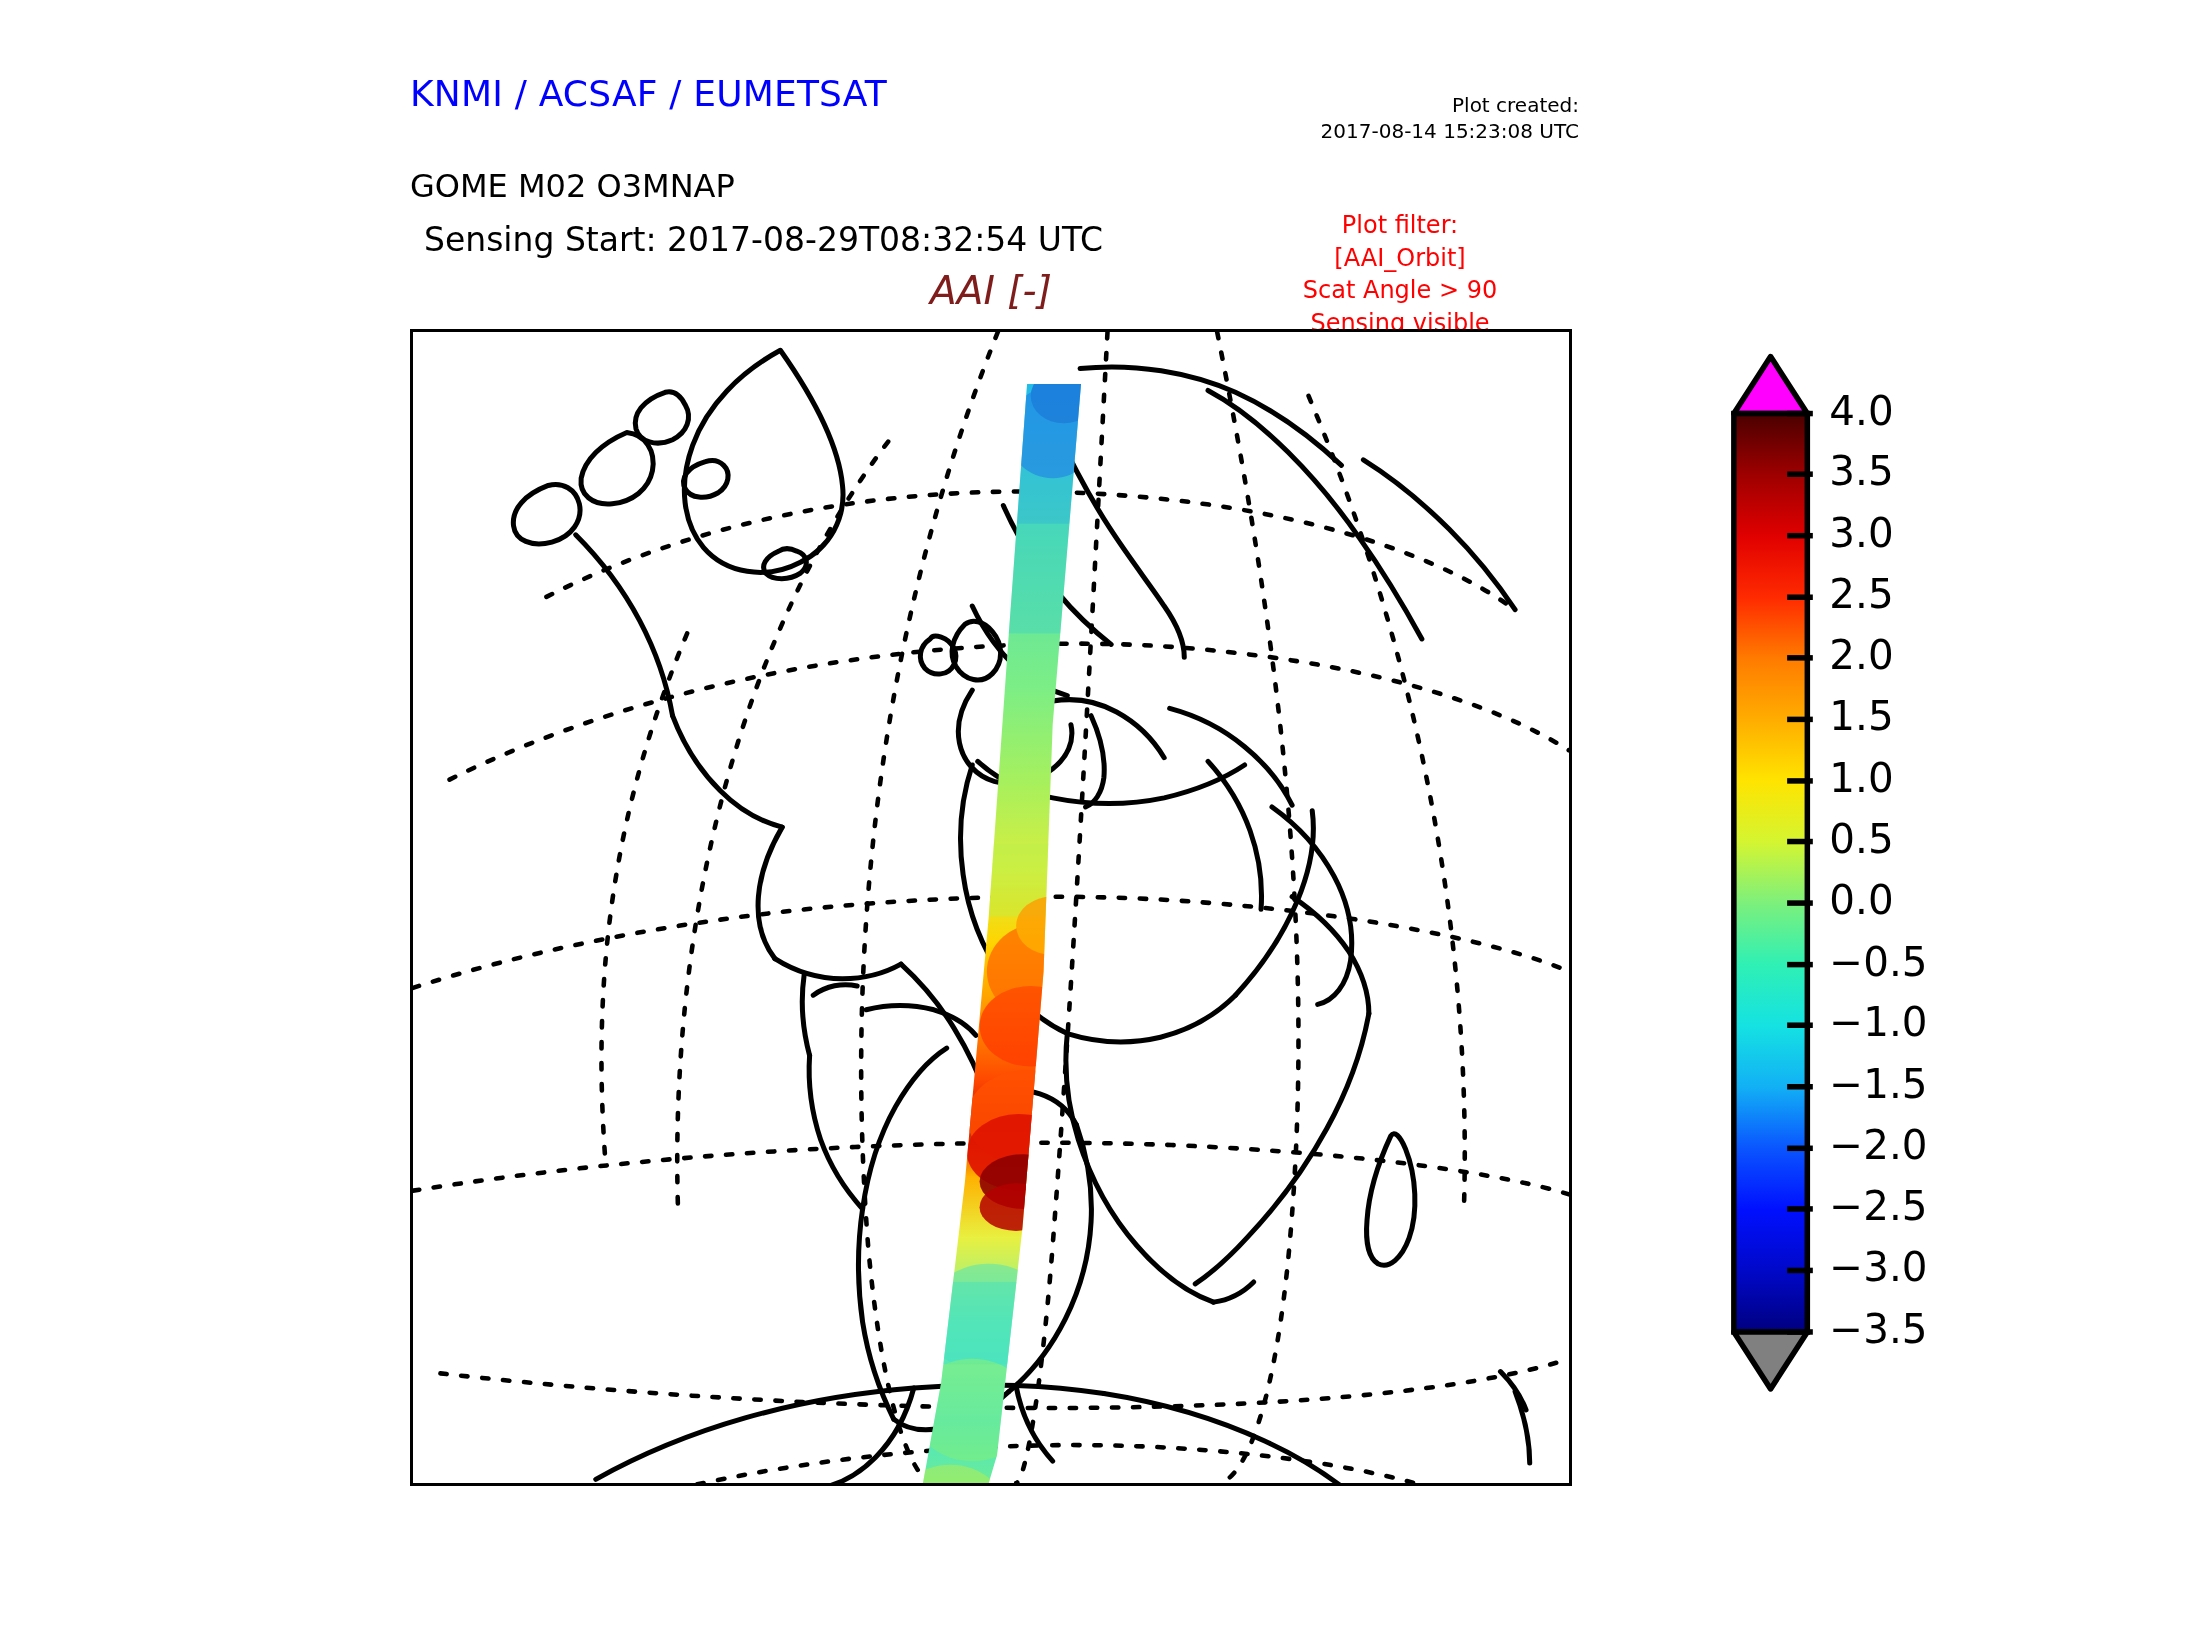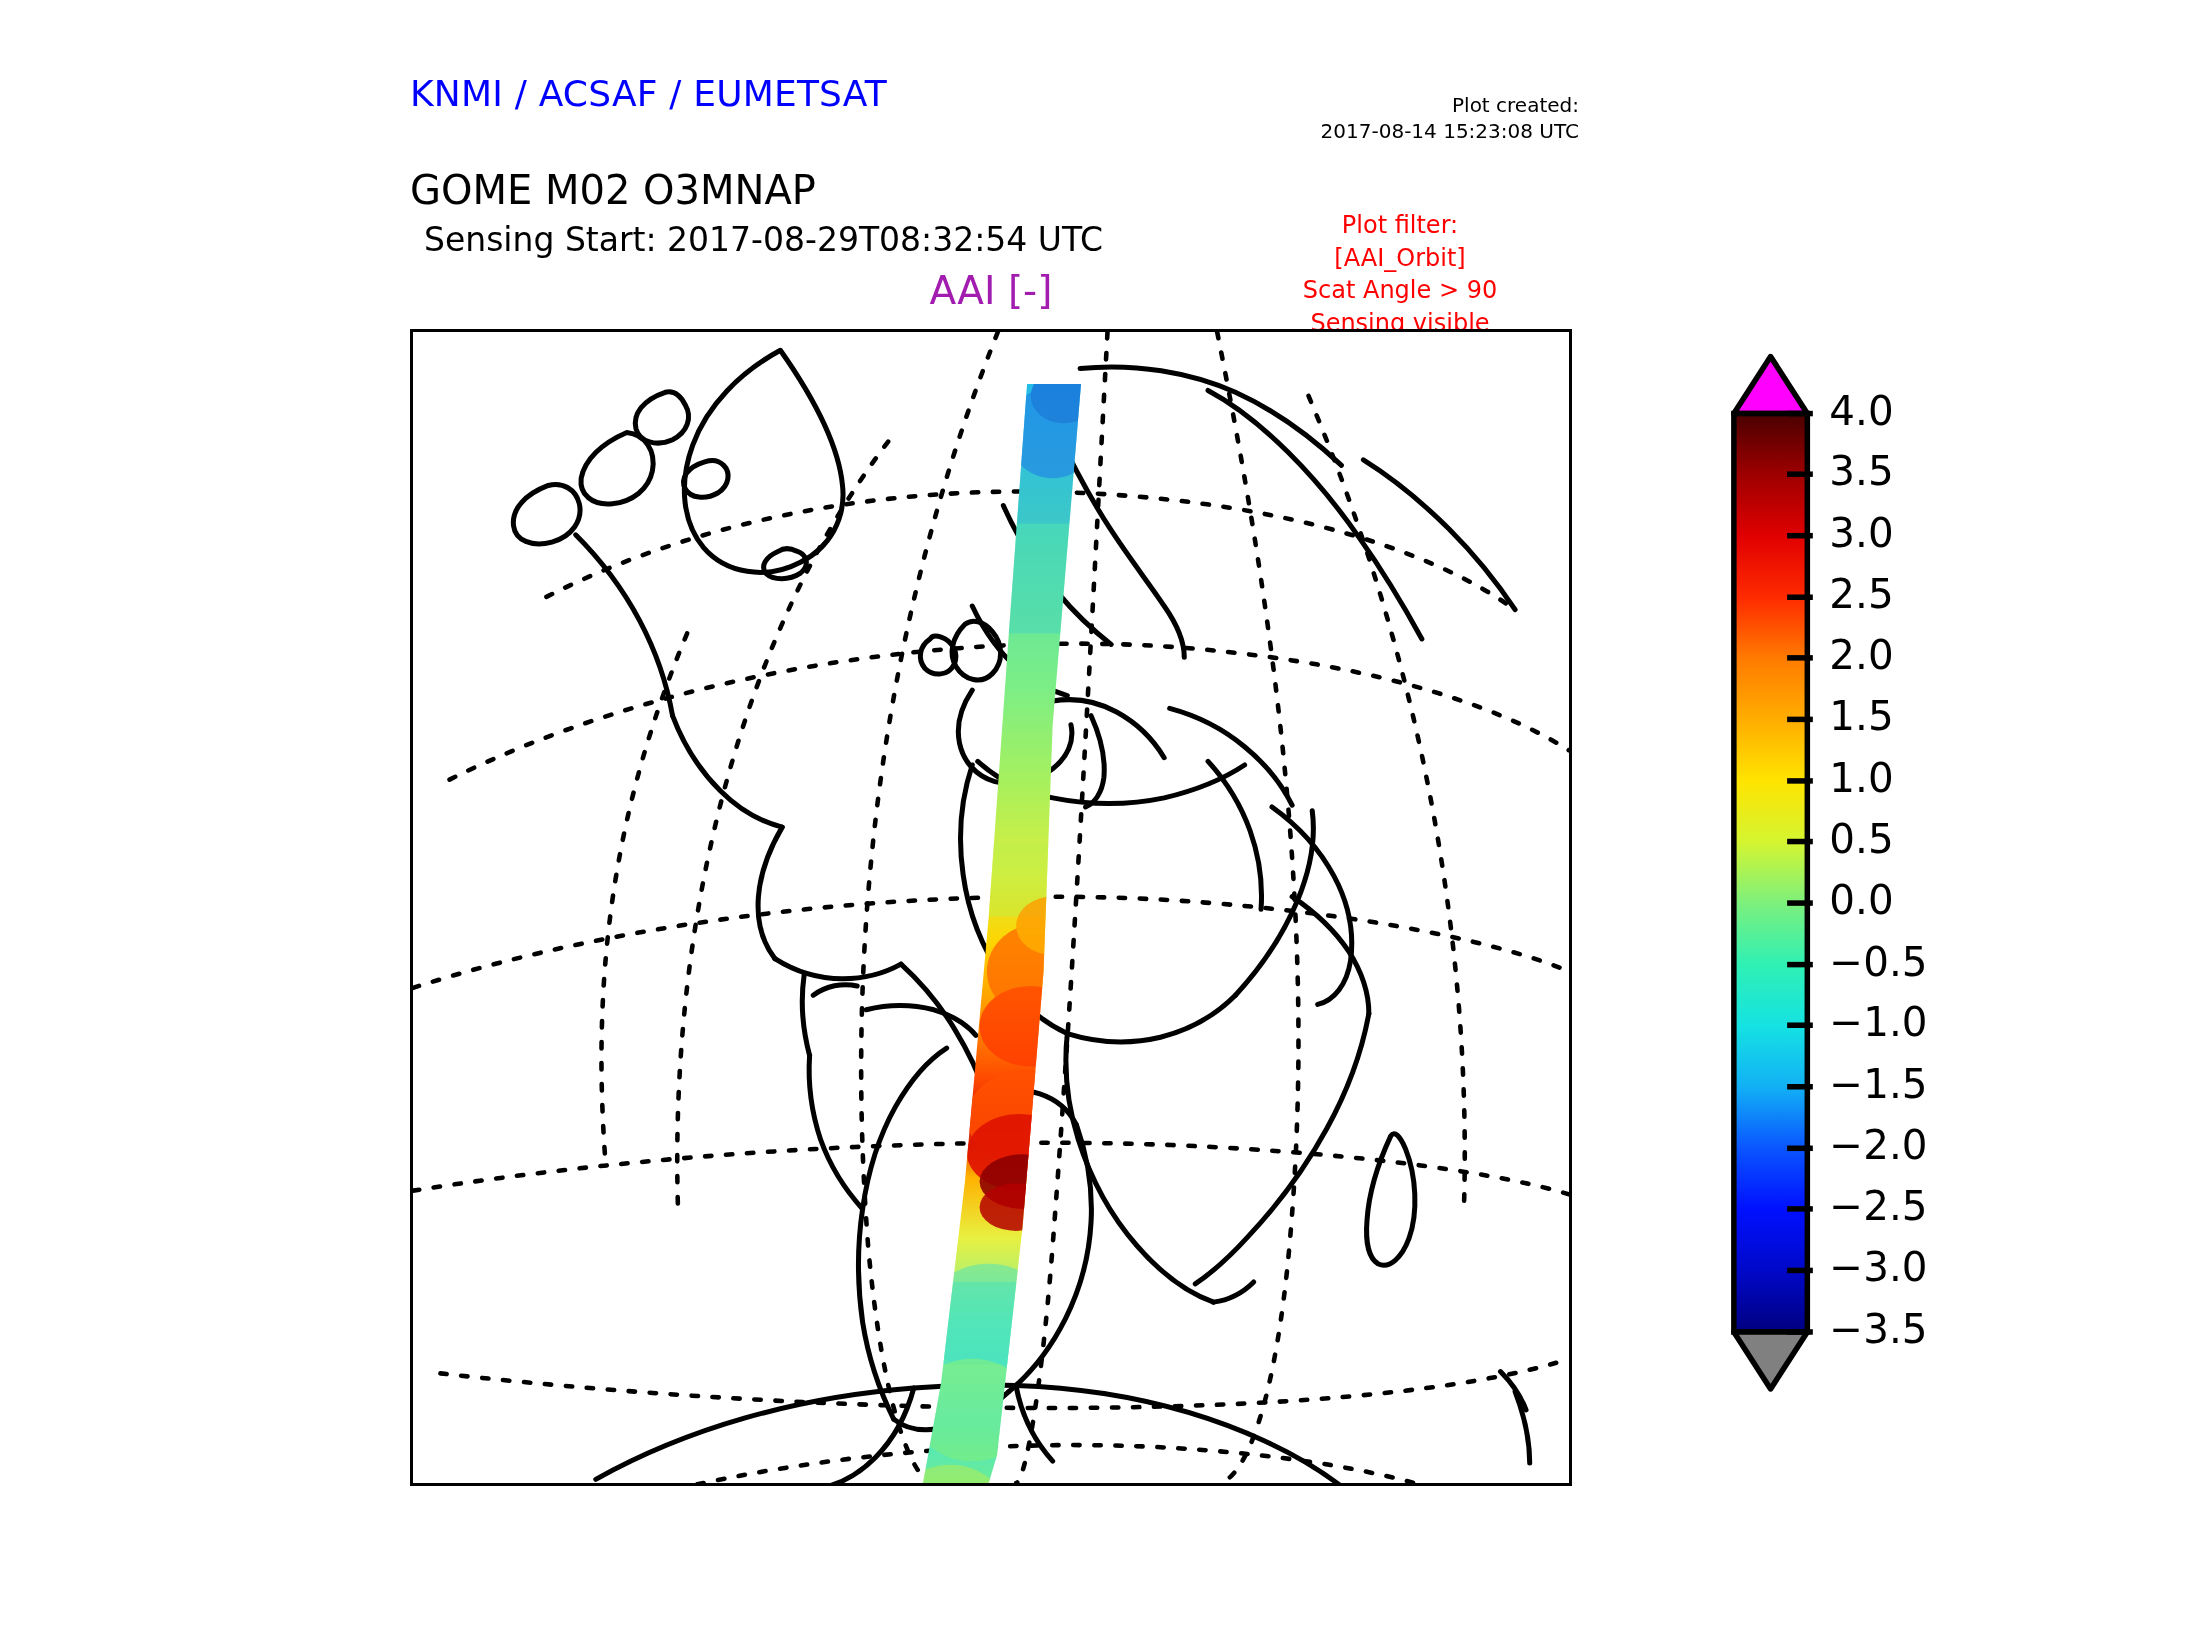--- a/index.html
+++ b/index.html
@@ -5,26 +5,26 @@
   html,body{margin:0;padding:0;background:#ffffff;}
   body{width:2204px;height:1653px;position:relative;
        font-family:"DejaVu Sans","Liberation Sans",sans-serif;
        -webkit-font-smoothing:antialiased;overflow:hidden;}
   .abs{position:absolute;}
 
   
   #org-title{left:410px;top:73px;font-size:36px;color:#0000ff;letter-spacing:0.2px;white-space:nowrap;}
   #created-block{left:1221px;top:66px;width:358px;text-align:right;
                  font-size:20px;color:#000;line-height:1.32;margin-top:26px;}
-  #product-line{left:410px;top:167px;font-size:40px;color:#000;white-space:nowrap;}
+  #product-line{left:410px;top:167px;font-size:32px;color:#000;white-space:nowrap;}
   #sensing-line{left:424px;top:220px;font-size:33px;color:#000;white-space:nowrap;}
   #filter-block{left:1221px;top:209px;width:358px;text-align:center;
                 font-size:24px;color:#ff0000;line-height:1.36;}
   #plot-title{left:410px;top:268px;width:1162px;text-align:center;
-              font-size:39px;color:#a21caf;}
+              font-size:39px;color:#7f1d1d;font-style:italic;}
 
   
   #map-frame{left:410px;top:329px;width:1162px;height:1157px;
              border:3.7px solid #000;box-sizing:border-box;background:#fff;}
   #map-svg{position:absolute;left:0;top:0;width:100%;height:100%;display:block;}
 
   
   #cbar-wrap{left:1721px;top:340px;width:349px;height:1139px;}
   #cbar-svg{position:absolute;left:0;top:0;}
   .cb-tick-label{font-size:44px;fill:#000;

